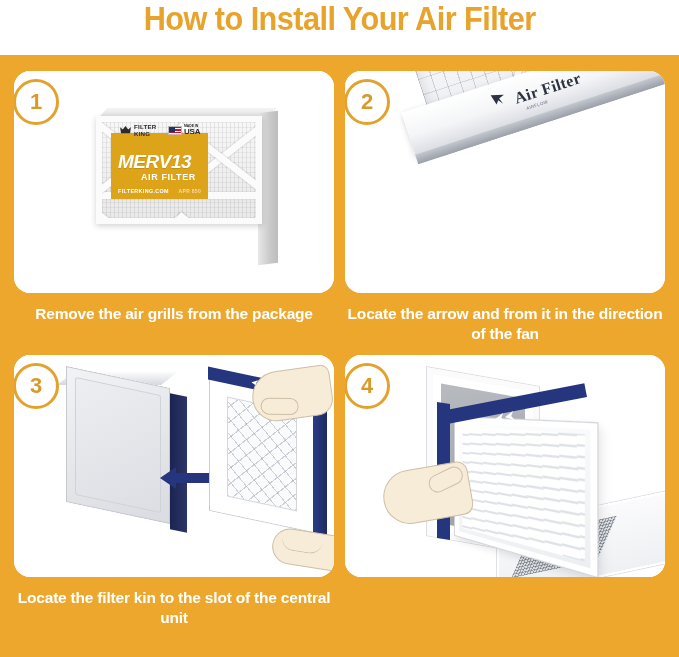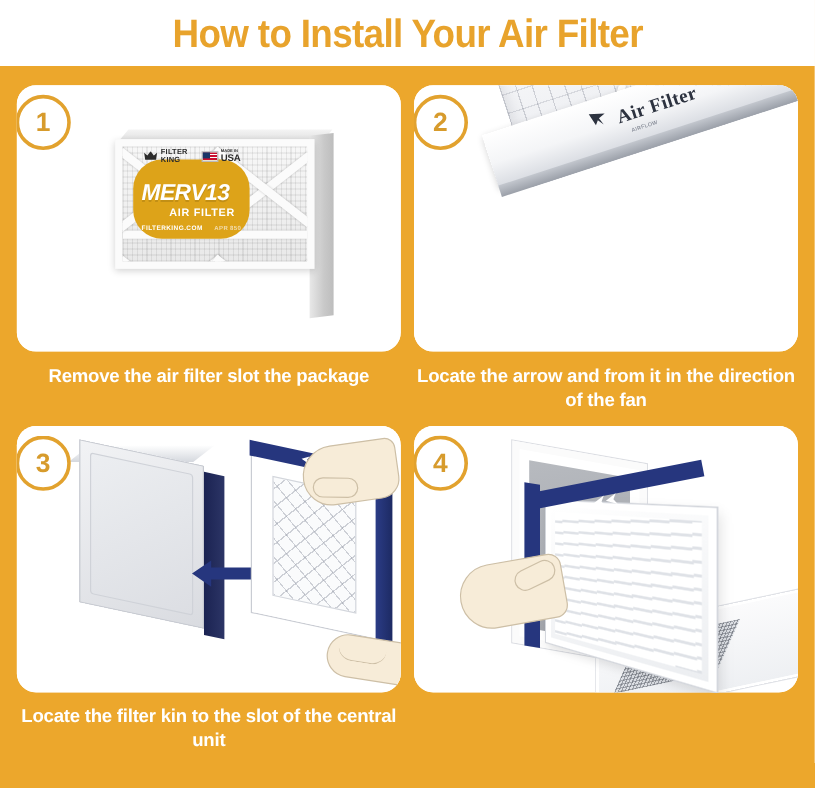--- a/index.html
+++ b/index.html
@@ -22,21 +22,21 @@
   }
 
   
   .header {
     position: absolute;
     left: 0; top: 0;
     width: 679px;
     height: 55px;
     background: #ffffff;
     display: flex;
-    align-items: center;
+    align-items: flex-start;
     justify-content: center;
   }
   .header-title {
     font-size: 33px;
     font-weight: bold;
     color: #e8a32c;
     letter-spacing: -0.6px;
     transform: scaleX(0.93);
     white-space: nowrap;
     font-family: "Liberation Sans", sans-serif;
@@ -166,21 +166,20 @@
   .fp-diag { width: 7px; height: 108px; transform-origin: center; }
 
   .fp-label {
     position: absolute;
     left: 9px; top: 11px;
     width: 97px; height: 66px;
     background: #dda319;
     z-index: 6;
     color: #ffffff;
     overflow: hidden;
-    border-radius: 24px;
   }
   .fp-merv {
     position: absolute;
     left: 7px; top: 18px;
     font-size: 19px;
     font-weight: bold;
     font-style: italic;
     letter-spacing: -0.5px;
     color: #ffffff;
     text-shadow: 0 1px 0 rgba(0,0,0,.12);
@@ -617,21 +616,21 @@
                   <div class="fp-airfilter">AIR FILTER</div>
                   <div class="fp-site">FILTERKING.COM</div>
                   <div class="fp-apr">APR 850</div>
                 </div>
               </div>
             </div>
           </div>
 
           <div class="badge">1</div>
         </div>
-        <div class="caption">Remove the air filter slot the package</div>
+        <div class="caption">Remove the air grills from the package</div>
       </div>
 
       <div class="panel panel-2">
         <div class="card">
 
           <div class="scene2">
             <div class="f2-body">
               <div class="f2-mesh"></div>
 
               <div class="f2-xbar" style="left:150px; top:-20px; width:6px; height:120px; transform:rotate(34deg);"></div>

